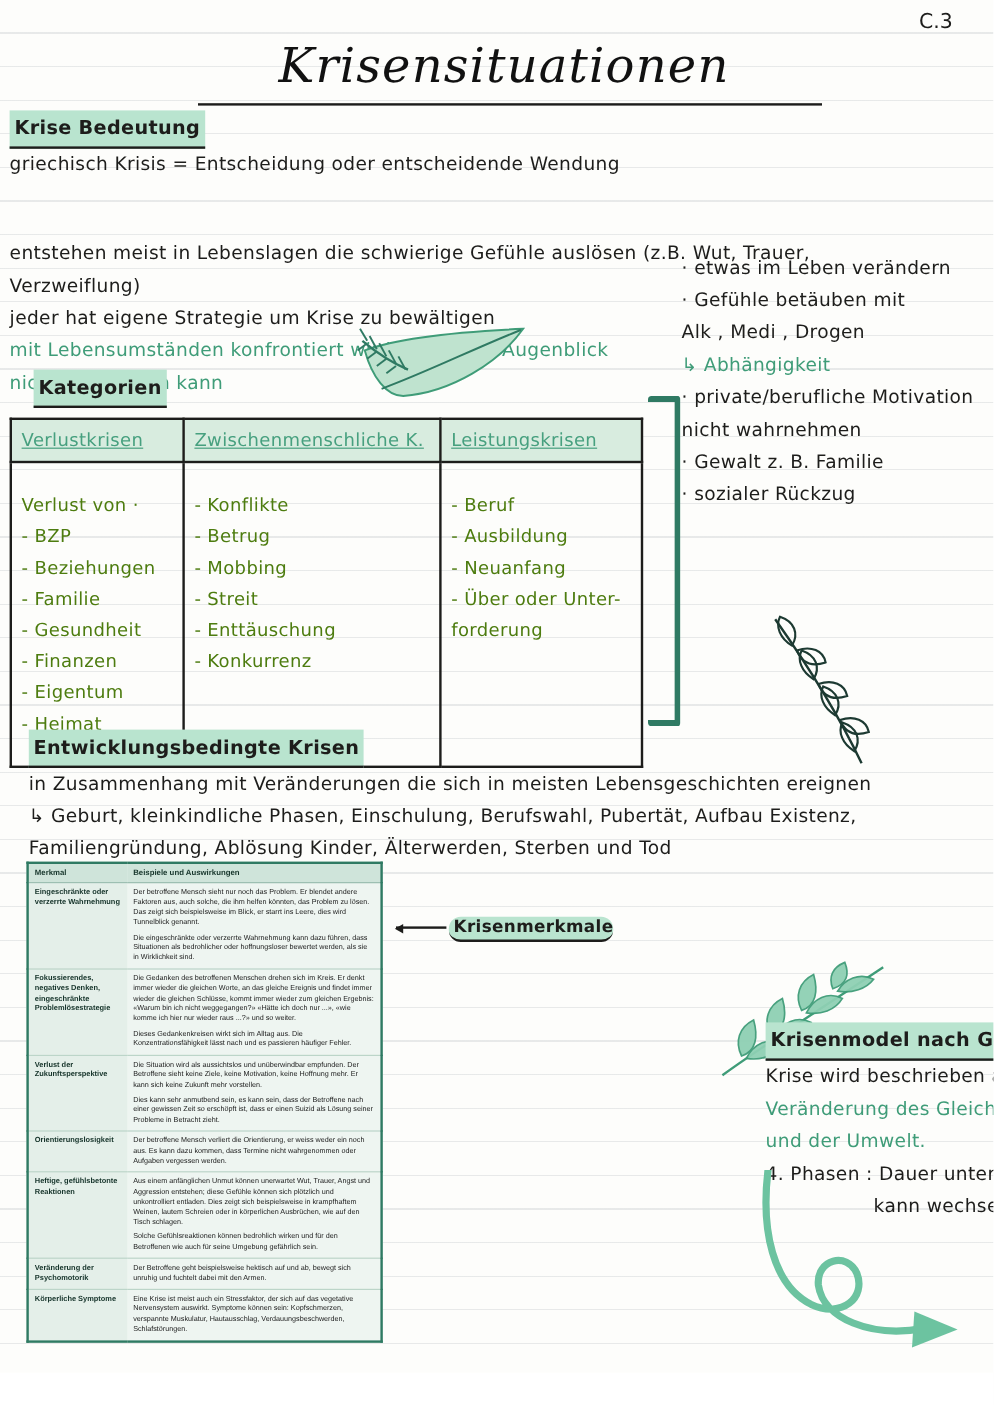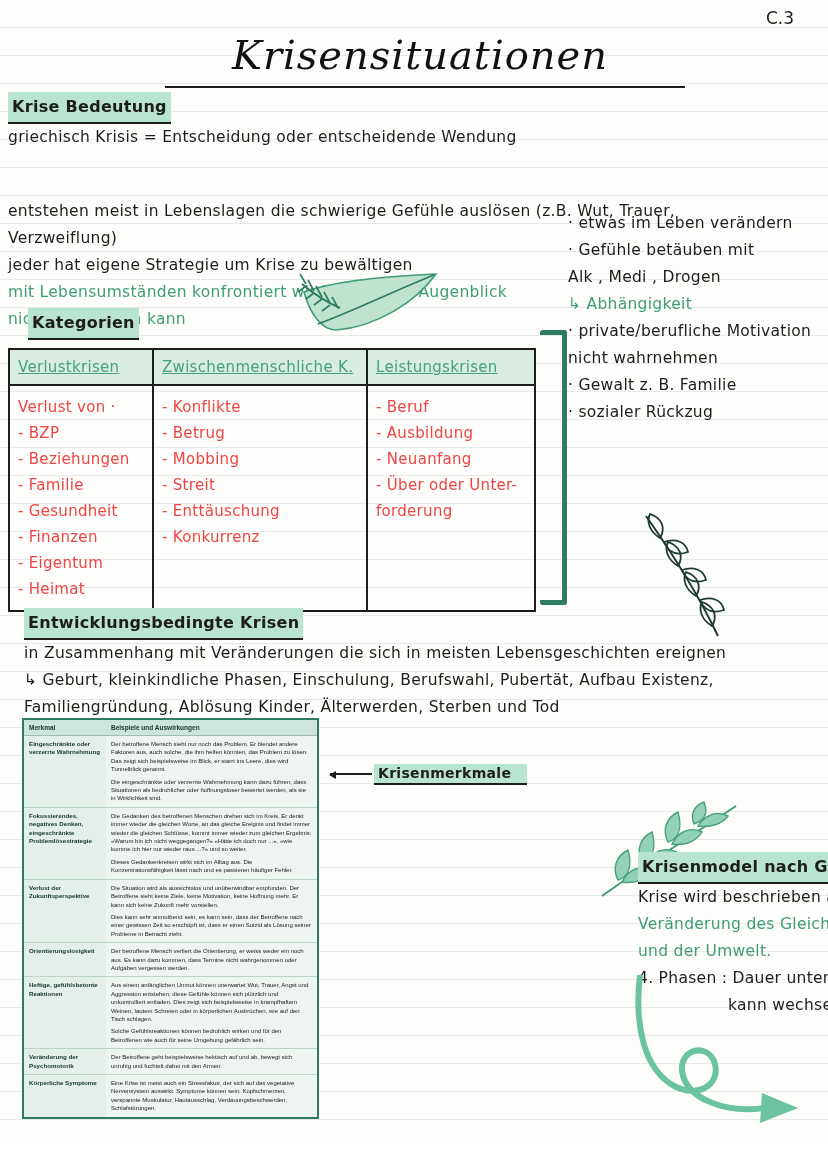--- a/index.html
+++ b/index.html
@@ -66,23 +66,24 @@
   }
   .hl {
     display: inline-block;
     padding: 1px 4px 2px 4px;
     background: #b9e4cf;
     border-bottom: 2px solid #1d1d1b;
     font-weight: bold;
   }
   .hl-plain {
     display: inline-block;
-    padding: 1px 16px 2px 4px;
+    padding: 1px 0 2px 4px;
     background: #b9e4cf;
     font-weight: bold;
+    border-radius: 10px;
   }
   .u {
     border-bottom: 2px solid #1d1d1b;
   }
   .blk {
     position: absolute;
     font-size: 15.5px;
     line-height: 27px;
     color: #1d1d1b;
   }
@@ -97,24 +98,24 @@
     position: absolute;
     left: 8px;
     top: 348px;
     width: 528px;
     border: 2px solid #1d1d1b;
     border-collapse: collapse;
   }
   .cat-table td, .cat-table th {
     border: 2px solid #1d1d1b;
     vertical-align: top;
-    padding: 8px 8px;
+    padding: 22px 8px;
     font-size: 15px;
     line-height: 26px;
-    color: #ef4444;
+    color: #4d7c0f;
   }
   .cat-table th {
     background: #d8ecdf;
     color: #47a07f;
     text-align: left;
     font-weight: normal;
     font-size: 15px;
     text-decoration: underline;
     height: 24px;
     padding: 4px 8px;

